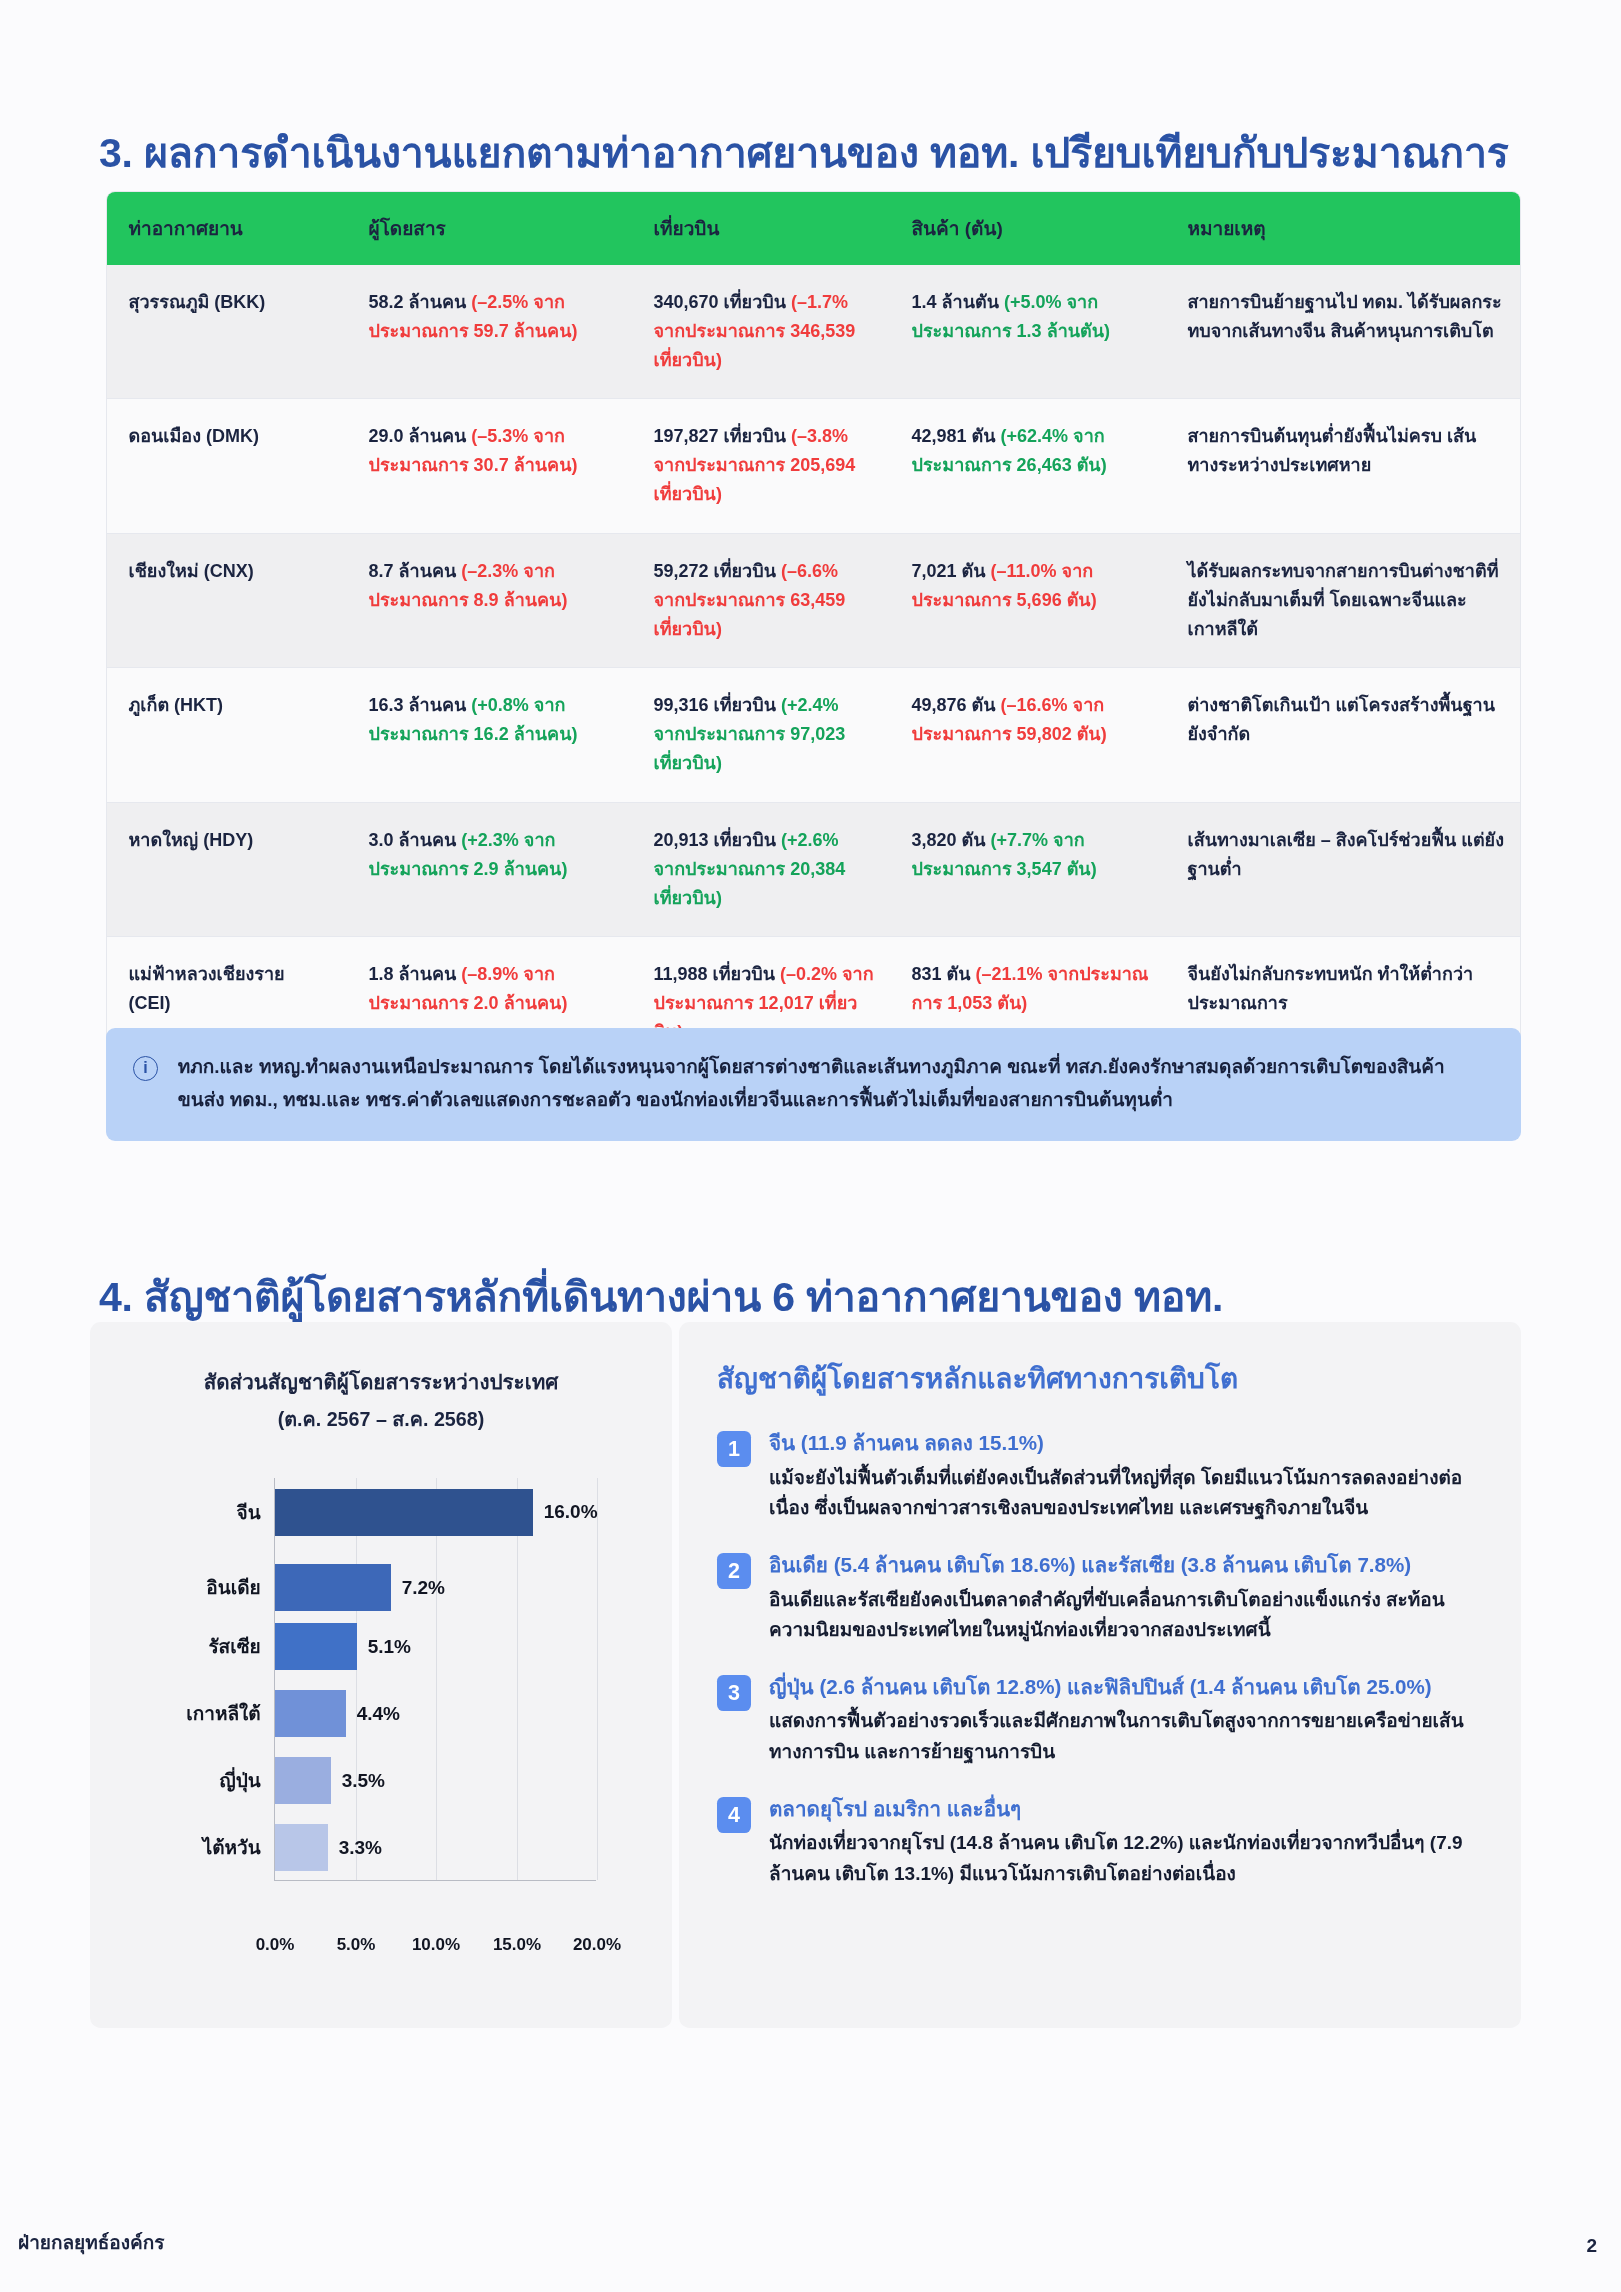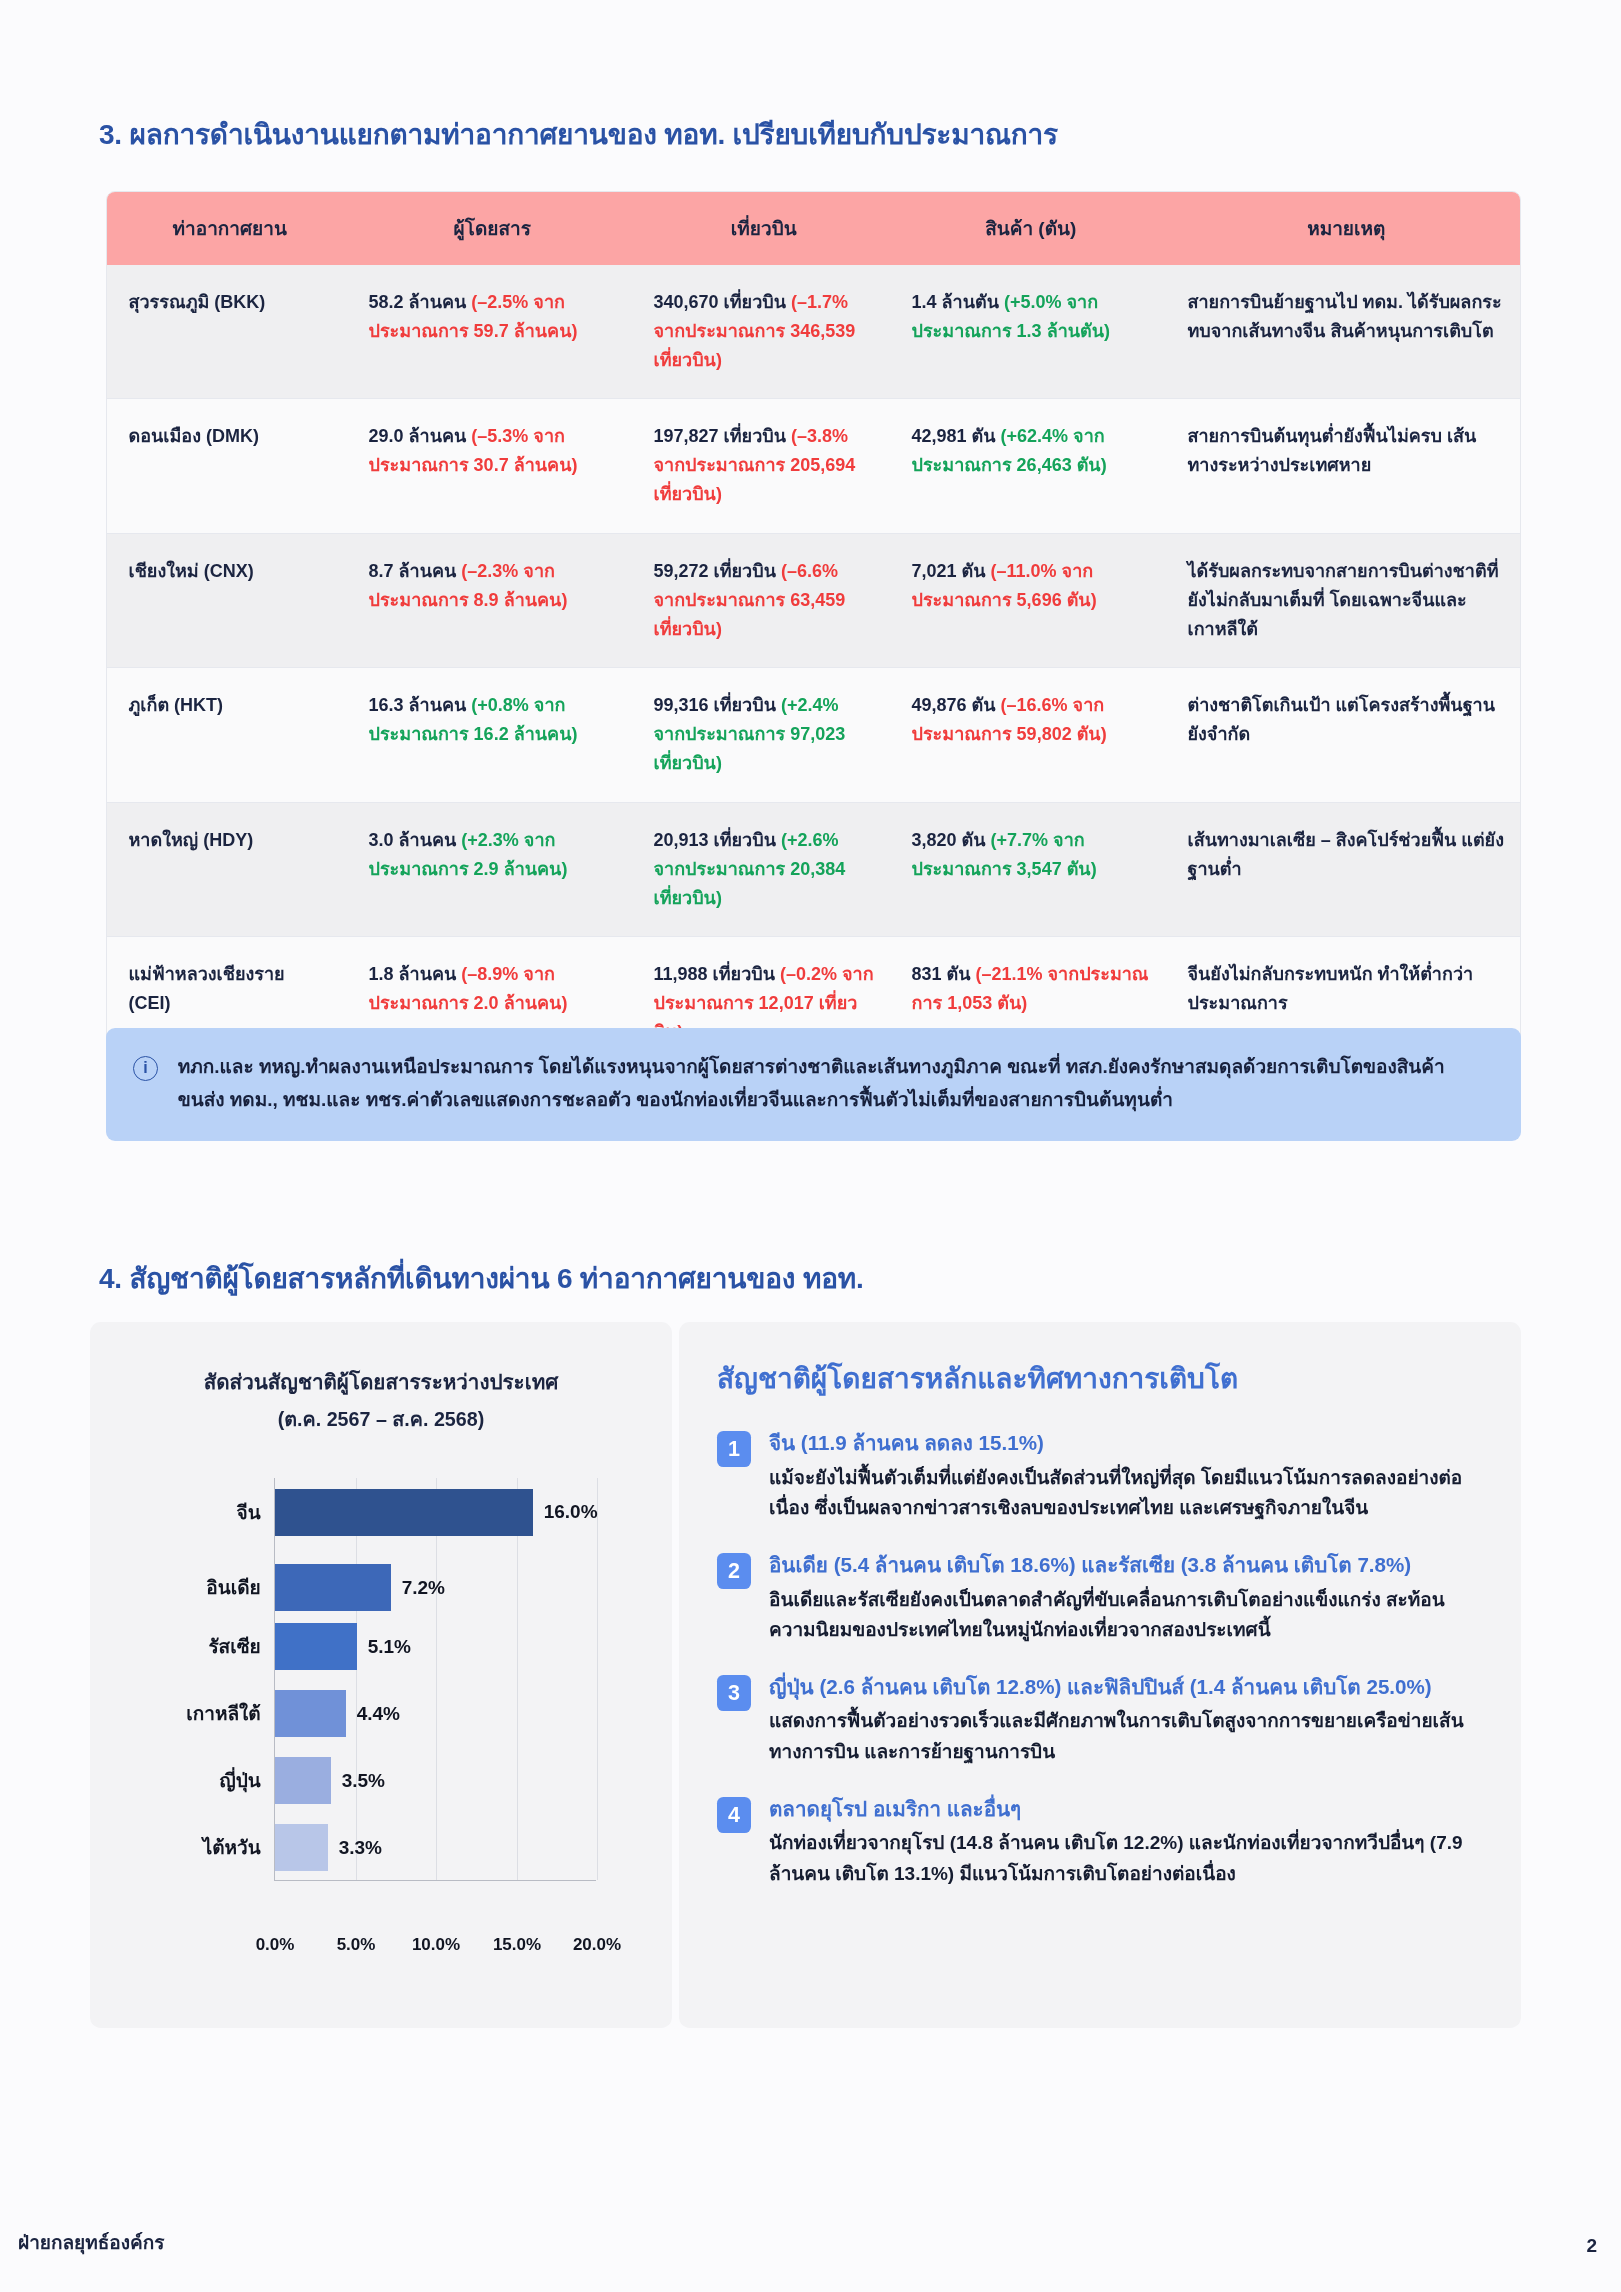--- a/index.html
+++ b/index.html
@@ -15,21 +15,21 @@
     width: 1622px;
     height: 2293px;
     background: #fbfbfd;
     box-sizing: border-box;
     overflow: hidden;
   }
 
   
   .section-title {
     color: #2a52a5;
-    font-size: 28px;
+    font-size: 41px;
     font-weight: 700;
     letter-spacing: -0.2px;
     line-height: 1.25;
   }
   #sec3-title { position: absolute; left: 99px; top: 94px; }
   #sec4-title { position: absolute; left: 99px; top: 1238px; }
 
   
   .table-card {
     position: absolute;
@@ -47,26 +47,26 @@
     border-collapse: collapse;
     table-layout: fixed;
   }
   table.perf col.c0 { width: 240px; }
   table.perf col.c1 { width: 285px; }
   table.perf col.c2 { width: 258px; }
   table.perf col.c3 { width: 276px; }
   table.perf col.c4 { width: 355px; }
 
   table.perf th {
-    text-align: center;
+    text-align: left;
     font-size: 19px;
     font-weight: 700;
     color: #1b2440;
     padding: 25px 16px 23px 21.5px;
-    background: #fca5a5;
+    background: #22c55e;
     vertical-align: top;
     line-height: 1.3;
   }
   table.perf td {
     font-size: 18px;
     font-weight: 700;
     color: #1b2440;
     padding: 23px 16px 23px 21.5px;
     vertical-align: top;
     line-height: 1.62;

